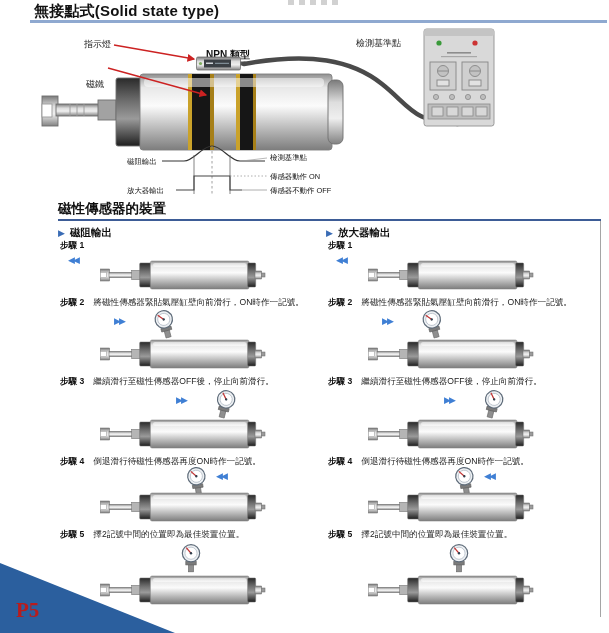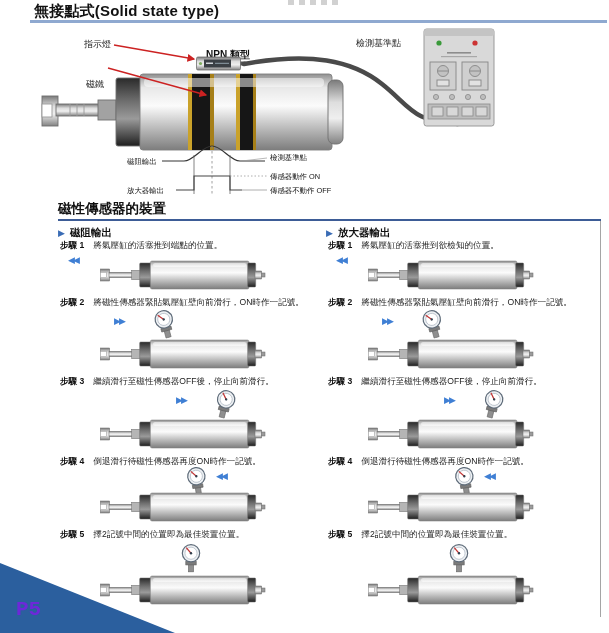--- a/index.html
+++ b/index.html
@@ -25,21 +25,21 @@
   .tri{color:#3a6cb5;font-size:9px;}
   .step{position:absolute;left:2px;display:flex;gap:9px;align-items:baseline;font-size:8.6px;}
   .step .lab{font-weight:bold;white-space:nowrap;}
   .step .txt{color:#1c1c1c;white-space:nowrap;}
   .illus{position:absolute;left:6px;width:244px;}
   .illus svg.cyl{position:absolute;bottom:0;left:0;}
   .gauge{position:absolute;width:26px;height:30px;}
   .barrow{position:absolute;color:#3f7fd4;font-size:9px;letter-spacing:-2px;font-weight:bold;}
   .corner-tri{left:0;bottom:0;width:0;height:0;border-bottom:70px solid #2b5f9e;
               border-right:175px solid transparent;}
-  .pnum{left:16px;top:598px;color:#6d28d9;font-family:Liberation Mono, monospace;
+  .pnum{left:16px;top:598px;color:#b91c1c;font-family:Liberation Serif, serif;
         font-weight:bold;font-size:21px;}
   svg text{font-family:"Liberation Sans","DejaVu Sans",sans-serif;}
 </style>
 </head>
 <body>
 
 <div class="page">
 
   <svg width="0" height="0" style="position:absolute" aria-hidden="true">
     <defs>
@@ -195,21 +195,20 @@
   <div class="abs right-rule"></div>
 
   <div class="col col-left">
     <div class="col-title">
       <span class="tri">▶</span>
       <span>磁阻輸出</span>
     </div>
 
     <div class="step" style="top:16px">
       <span class="lab">步驟 1</span>
-      <span class="txt">將氣壓缸的活塞推到端點的位置。</span>
     </div>
     <div class="illus" style="top:29px;height:42px">
       <span class="barrow" style="left:4px;top:2px">◀◀</span>
       <svg class="cyl" width="238" height="40" viewBox="0 0 250 60">
           <use href="#cyl"></use>
         </svg>
     </div>
 
     <div class="step" style="top:73px">
       <span class="lab">步驟 2</span>
@@ -268,21 +267,20 @@
   </div>
 
   <div class="col col-right">
     <div class="col-title">
       <span class="tri">▶</span>
       <span>放大器輸出</span>
     </div>
 
     <div class="step" style="top:16px">
       <span class="lab">步驟 1</span>
-      <span class="txt">將氣壓缸的活塞推到欲檢知的位置。</span>
     </div>
     <div class="illus" style="top:29px;height:42px">
       <span class="barrow" style="left:4px;top:2px">◀◀</span>
       <svg class="cyl" width="238" height="40" viewBox="0 0 250 60">
           <use href="#cyl"></use>
         </svg>
     </div>
 
     <div class="step" style="top:73px">
       <span class="lab">步驟 2</span>

